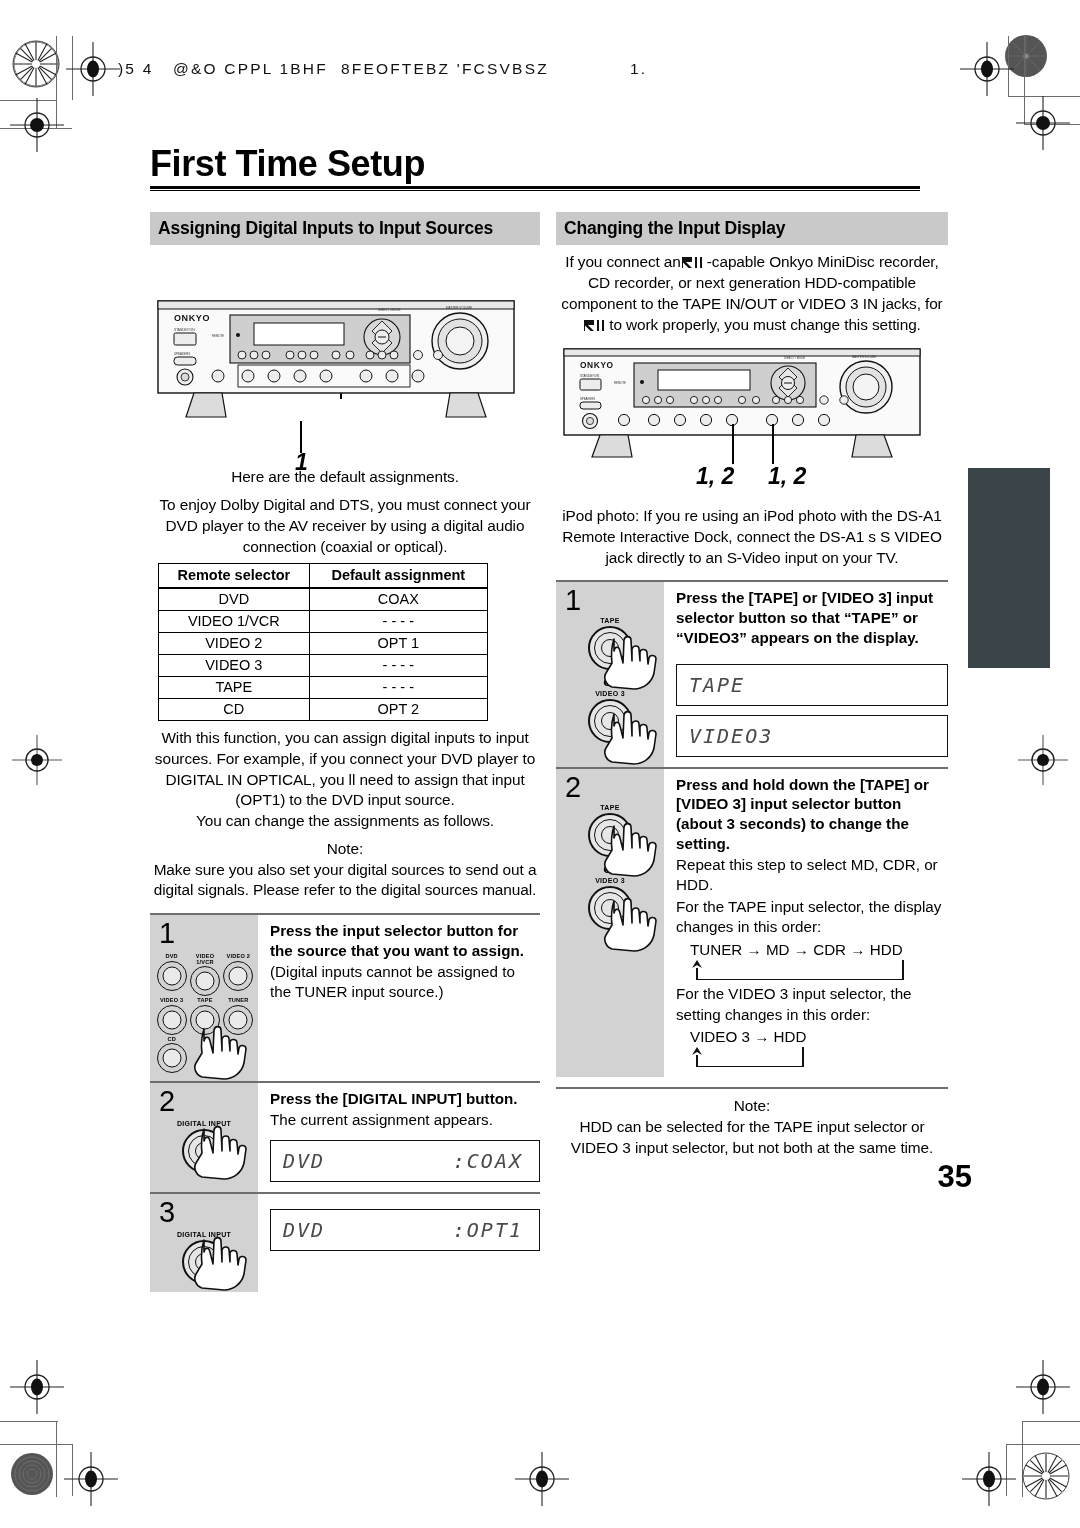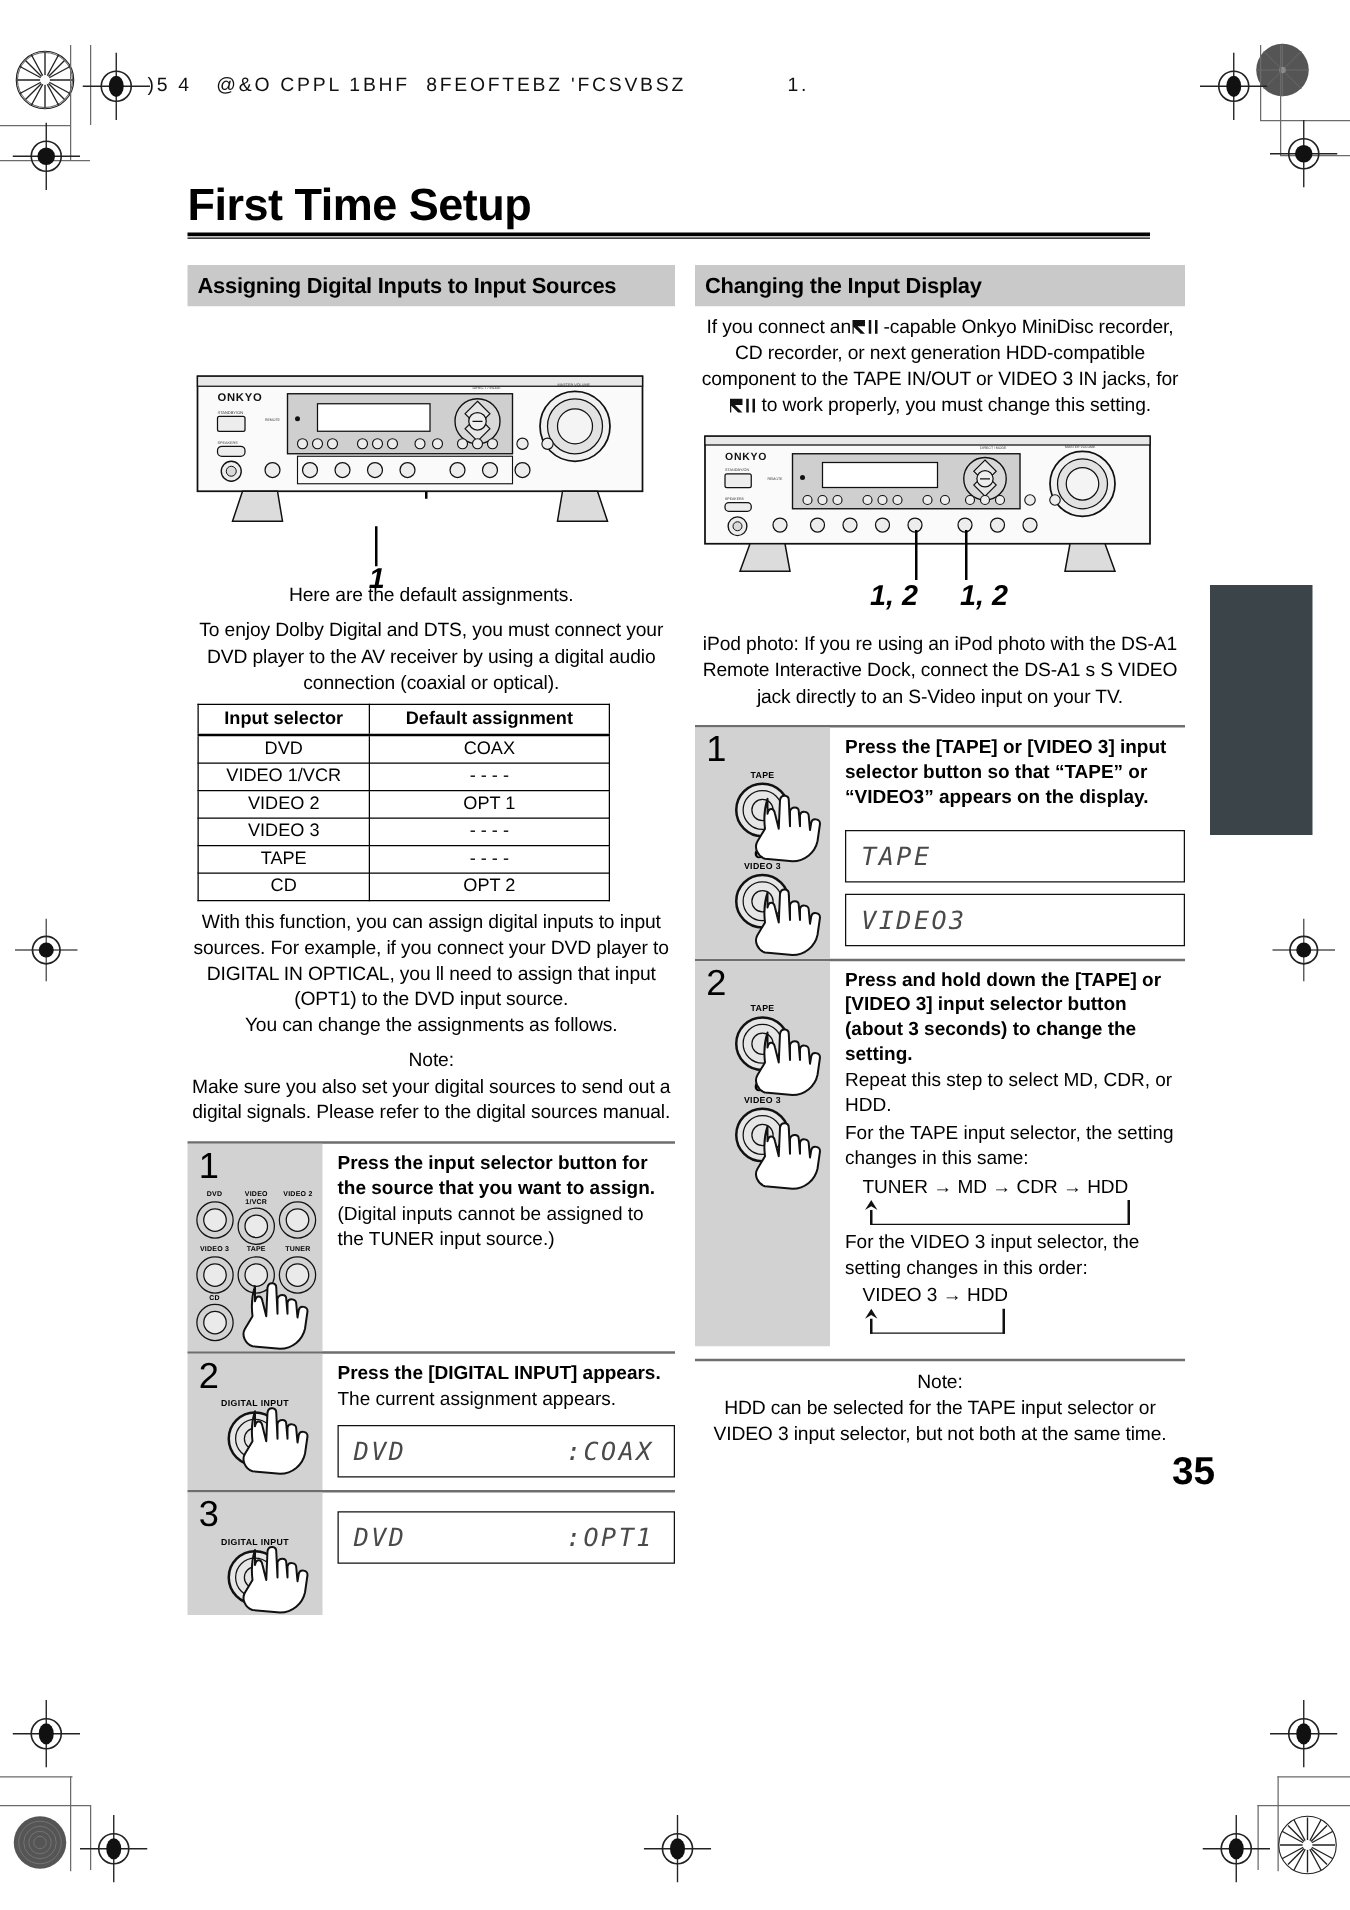--- a/index.html
+++ b/index.html
@@ -374,21 +374,21 @@
       <div class="leader" style="left:150px;top:172px;height:32px;"></div>
       <div class="callout-num" style="left:145px;top:200px;">1</div>
     </div>
 
     <p class="body tight">Here are the default assignments.</p>
     <p class="body">To enjoy Dolby Digital and DTS, you must connect your DVD player to the AV receiver by using a digital audio connection (coaxial or optical).</p>
 
     <table class="assign">
       <thead>
         <tr class="head-row">
-          <th>Input selector</th>
+          <th>Remote selector</th>
           <th>Default assignment</th>
         </tr>
       </thead>
       <tbody>
         <tr>
           <td>DVD</td>
           <td>COAX</td>
         </tr>
         <tr>
           <td>VIDEO 1/VCR</td>
@@ -472,21 +472,21 @@
             <div class="bigbtn-cap">DIGITAL INPUT</div>
             <div class="bigbtn"></div>
           </div>
           <svg class="hand" style="left:40px;top:40px;">
             <path d="M14 6 C12 12 11 22 12 30 L6 40 C3 45 6 52 12 54 L34 56 C44 56 52 49 54 40
                      L56 26 C56 22 50 21 49 25 L48 31 L47 20 C47 16 41 15 40 19 L40 28 L39 16
                      C39 12 33 12 32 16 L32 28 L31 7 C31 3 25 2 24 7 L23 30 L20 18 C19 13 15 13 14 18 Z" fill="#ffffff" stroke="#111" stroke-width="1.6" stroke-linejoin="round"></path>
           </svg>
         </div>
         <div class="step-right">
-          <div class="step-title">Press the [DIGITAL INPUT] appears.</div>
+          <div class="step-title">Press the [DIGITAL INPUT] button.</div>
           <div class="step-body">The current assignment appears.</div>
           <div class="lcd">
             <span class="lcd-txt">DVD</span>
             <span class="lcd-txt right">:COAX</span>
           </div>
         </div>
       </div>
 
       <div class="step">
         <div class="step-left">
@@ -643,21 +643,21 @@
             <svg class="hand" style="left:44px;top:18px;">
               <path d="M14 6 C12 12 11 22 12 30 L6 40 C3 45 6 52 12 54 L34 56 C44 56 52 49 54 40
                        L56 26 C56 22 50 21 49 25 L48 31 L47 20 C47 16 41 15 40 19 L40 28 L39 16
                        C39 12 33 12 32 16 L32 28 L31 7 C31 3 25 2 24 7 L23 30 L20 18 C19 13 15 13 14 18 Z" fill="#ffffff" stroke="#111" stroke-width="1.6" stroke-linejoin="round"></path>
             </svg>
           </div>
         </div>
         <div class="step-right">
           <div class="step-title">Press and hold down the [TAPE] or [VIDEO 3] input selector button (about 3 seconds) to change the setting.</div>
           <div class="step-body">Repeat this step to select MD, CDR, or HDD.</div>
-          <div class="step-body">For the TAPE input selector, the setting changes in this same:</div>
+          <div class="step-body">For the TAPE input selector, the display changes in this order:</div>
 
           <div class="flow">
             <div class="flow-row">TUNER → MD → CDR → HDD</div>
             <div class="flow-loop">
               <div class="seg-h" style="left:20px;width:208px;"></div>
               <div class="seg-vr" style="left:226px;height:20px;"></div>
               <div class="seg-vl" style="left:20px;height:12px;"></div>
               <svg class="arrowhead" width="12" height="10" viewBox="0 0 12 10" style="left:15px;bottom:10px;">
                 <path d="M6 0 L11 8 L6 5 L1 8 Z" fill="#111"></path>
               </svg>

